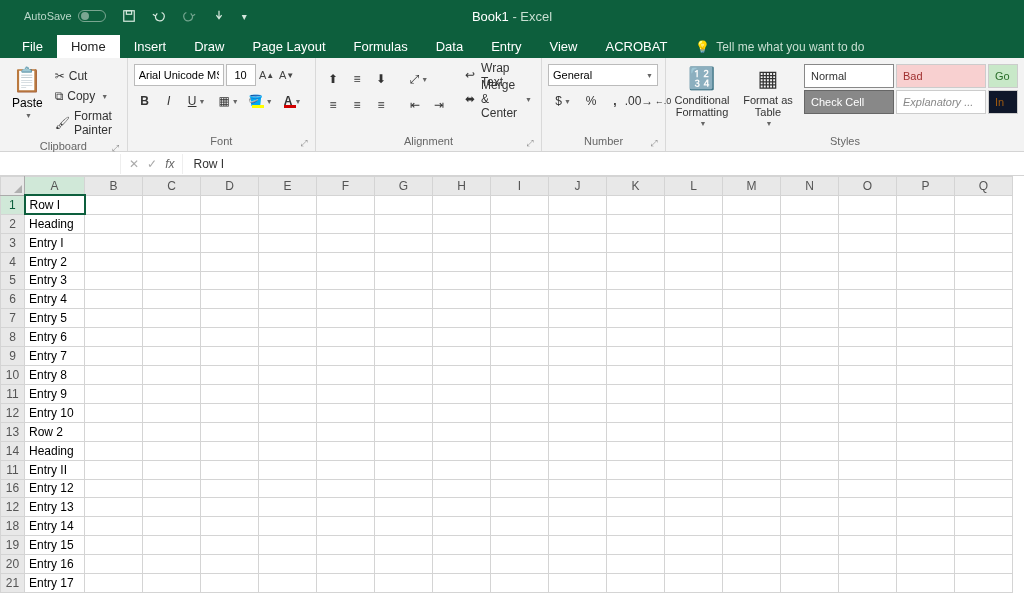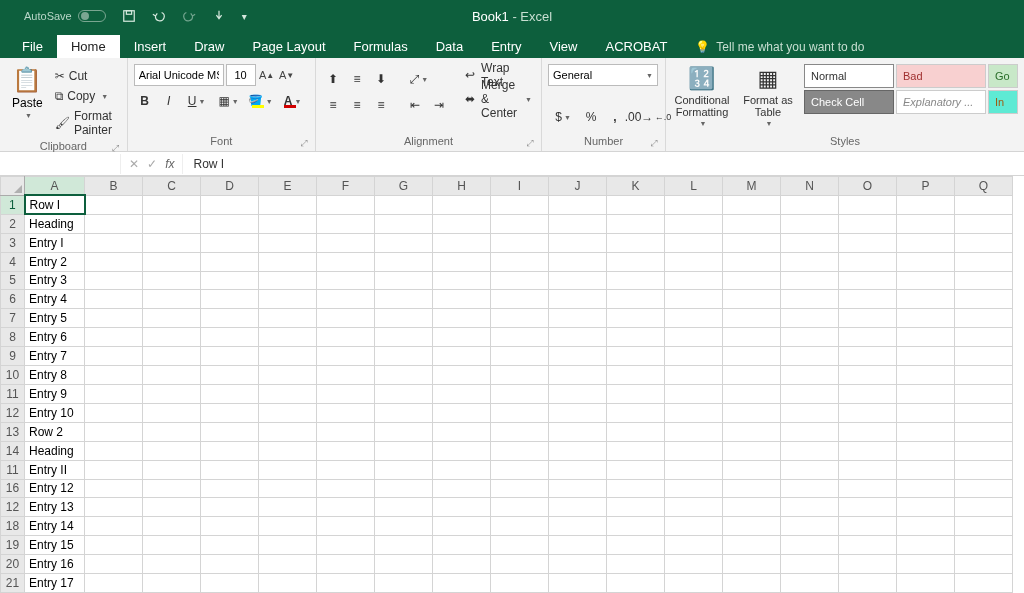--- a/index.html
+++ b/index.html
@@ -41,35 +41,35 @@
 .fmt-btn { width: 22px; height: 22px; display: inline-flex; align-items: center; justify-content: center; font-size: 12px; cursor: pointer; color: #333; border: 1px solid transparent; }
 .fmt-btn.dd { width: 30px; position: relative; }
 .dd-arrow { font-size: 7px; margin-left: 2px; color: #666; }
 .color-bar { display:inline-block; width: 12px; height: 3px; position: absolute; bottom: 3px; left: 5px;}
 
 .align-body { display: flex; flex-direction: column; gap: 4px; padding-top: 4px; }
 .align-row { display: flex; gap: 2px; align-items: center; }
 .wrap-merge { display: flex; flex-direction: column; gap: 2px; margin-left: 8px; }
 .wide-btn { display: flex; align-items: center; gap: 6px; padding: 2px 6px; cursor: pointer; font-size: 12px; color: #333; border: 1px solid transparent; height: 22px;}
 
-.number-body { display: flex; flex-direction: column; gap: 20px; padding-top: 4px; flex:1;}
+.number-body { display: flex; flex-direction: column; gap: 4px; padding-top: 4px; flex:1;}
 .number-format { width: 110px; height: 22px; border: 1px solid #bbb; background: #fff; font-size: 11px; padding: 0 4px; display: flex; align-items: center; justify-content: space-between; }
 .number-row { display: flex; gap: 2px; }
 
 .styles-body { display: flex; gap: 6px; padding-top: 4px; align-items: flex-start; }
 .big-btn { display: flex; flex-direction: column; align-items: center; gap: 2px; padding: 2px 4px; cursor: pointer; font-size: 11px; color: #333; text-align: center; width: 60px;}
 .big-btn .icon { font-size: 22px; }
 .style-gallery { display: grid; grid-template-columns: 90px 90px 30px; grid-template-rows: 24px 24px; gap: 2px; }
 .style-cell { border: 1px solid #ccc; font-size: 11px; display: flex; align-items: center; padding: 0 6px; cursor: pointer; }
 .style-normal { background: #fff; color: #333; border: 1px solid #888; }
 .style-bad { background: #f8d0d0; color: #a03030; }
 .style-check { background: #888; color: #fff; border: 1px solid #666; }
 .style-expl { background: #fff; color: #888; font-style: italic; }
 .style-go { background: #c8e8c8; color: #2a6e2a; }
-.style-in { background: #5eead4; color: #a05a10; }
+.style-in { background: #0f172a; color: #a05a10; }
 
 .formula-bar { height: 24px; border-bottom: 1px solid #d4d4d4; display: flex; align-items: center; background: #fff; }
 .name-box { width: 90px; height: 20px; border: 1px solid #ccc; margin-left: 2px; padding: 0 6px; font-size: 12px; display: flex; align-items: center; justify-content: space-between; margin-top: 44px; }
 .name-box .dd-arrow { font-size: 8px; color: #888; }
 .fb-divider { width: 28px; }
 .fb-btns { display: flex; gap: 8px; color: #aaa; font-size: 12px; padding: 0 8px; border-left: 1px solid #eee; border-right: 1px solid #eee; height: 20px; align-items: center;}
 .fb-btns .fx { font-style: italic; color: #666; }
 .fb-input { flex: 1; padding: 0 10px; font-size: 12px; color: #333; }
 
 .grid-area { display: flex; height: calc(593px - 32px - 26px - 94px - 24px); overflow: hidden; }

